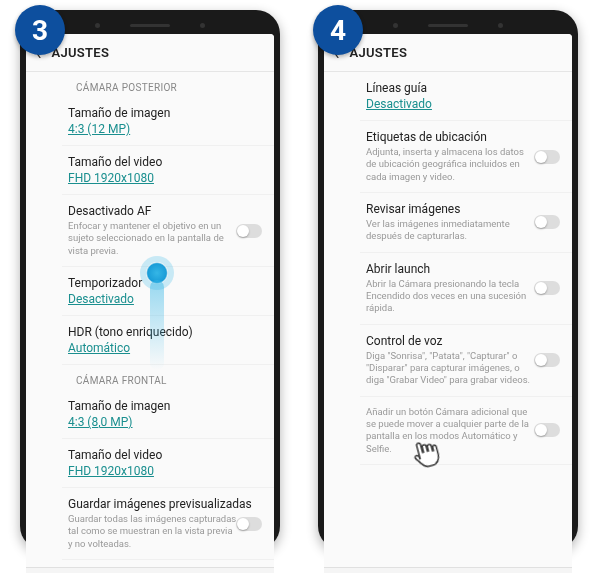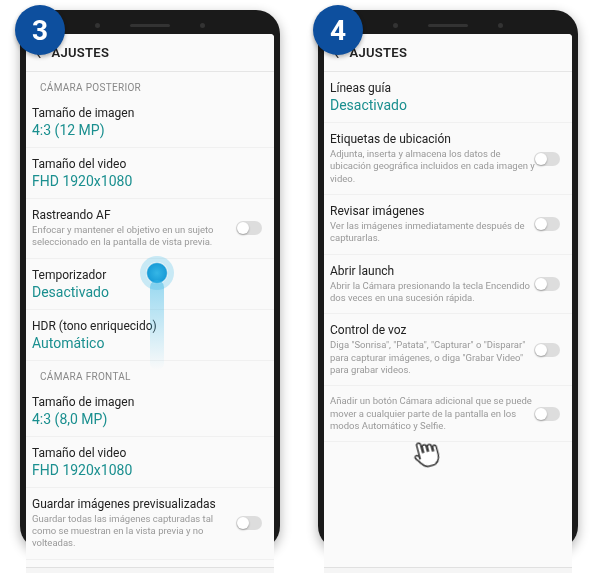--- a/index.html
+++ b/index.html
@@ -83,40 +83,42 @@
   .header-title {
     font-size:13px;
     font-weight:600;
     color:#222;
     letter-spacing:0.3px;
   }
   .content {
     flex:1;
     overflow:hidden;
     font-size:11px;
+    margin-left:36px;
   }
   .section-header {
     padding:10px 14px 4px;
     font-size:10px;
     color:#888;
     letter-spacing:0.3px;
   }
   .item {
     padding:9px 6px;
     border-bottom:1px solid #f0f0f0;
     position:relative;
   }
   .item .title {
     font-size:12px;
     color:#222;
     margin-bottom:2px;
   }
   .item .value {
-    font-size:14px;
+    font-size:12px;
     color:#1a8f8f;
+    text-decoration:underline;
   }
   .item .desc {
     font-size:9.5px;
     color:#999;
     line-height:1.3;
     padding-right:30px;
   }
   .toggle {
     position:absolute;
     right:12px;
@@ -200,21 +202,21 @@
 
         <div class="item">
           <div class="title">Tamaño de imagen</div>
           <div class="value">4:3 (12 MP)</div>
         </div>
         <div class="item">
           <div class="title">Tamaño del video</div>
           <div class="value">FHD 1920x1080</div>
         </div>
         <div class="item">
-          <div class="title">Rastreando AF</div>
+          <div class="title">Desactivado AF</div>
           <div class="desc">Enfocar y mantener el objetivo en un sujeto seleccionado en la pantalla de vista previa.</div>
           <div class="toggle"></div>
         </div>
         <div class="item">
           <div class="title">Temporizador</div>
           <div class="value">Desactivado</div>
         </div>
         <div class="item">
           <div class="title">HDR (tono enriquecido)</div>
           <div class="value">Automático</div>

